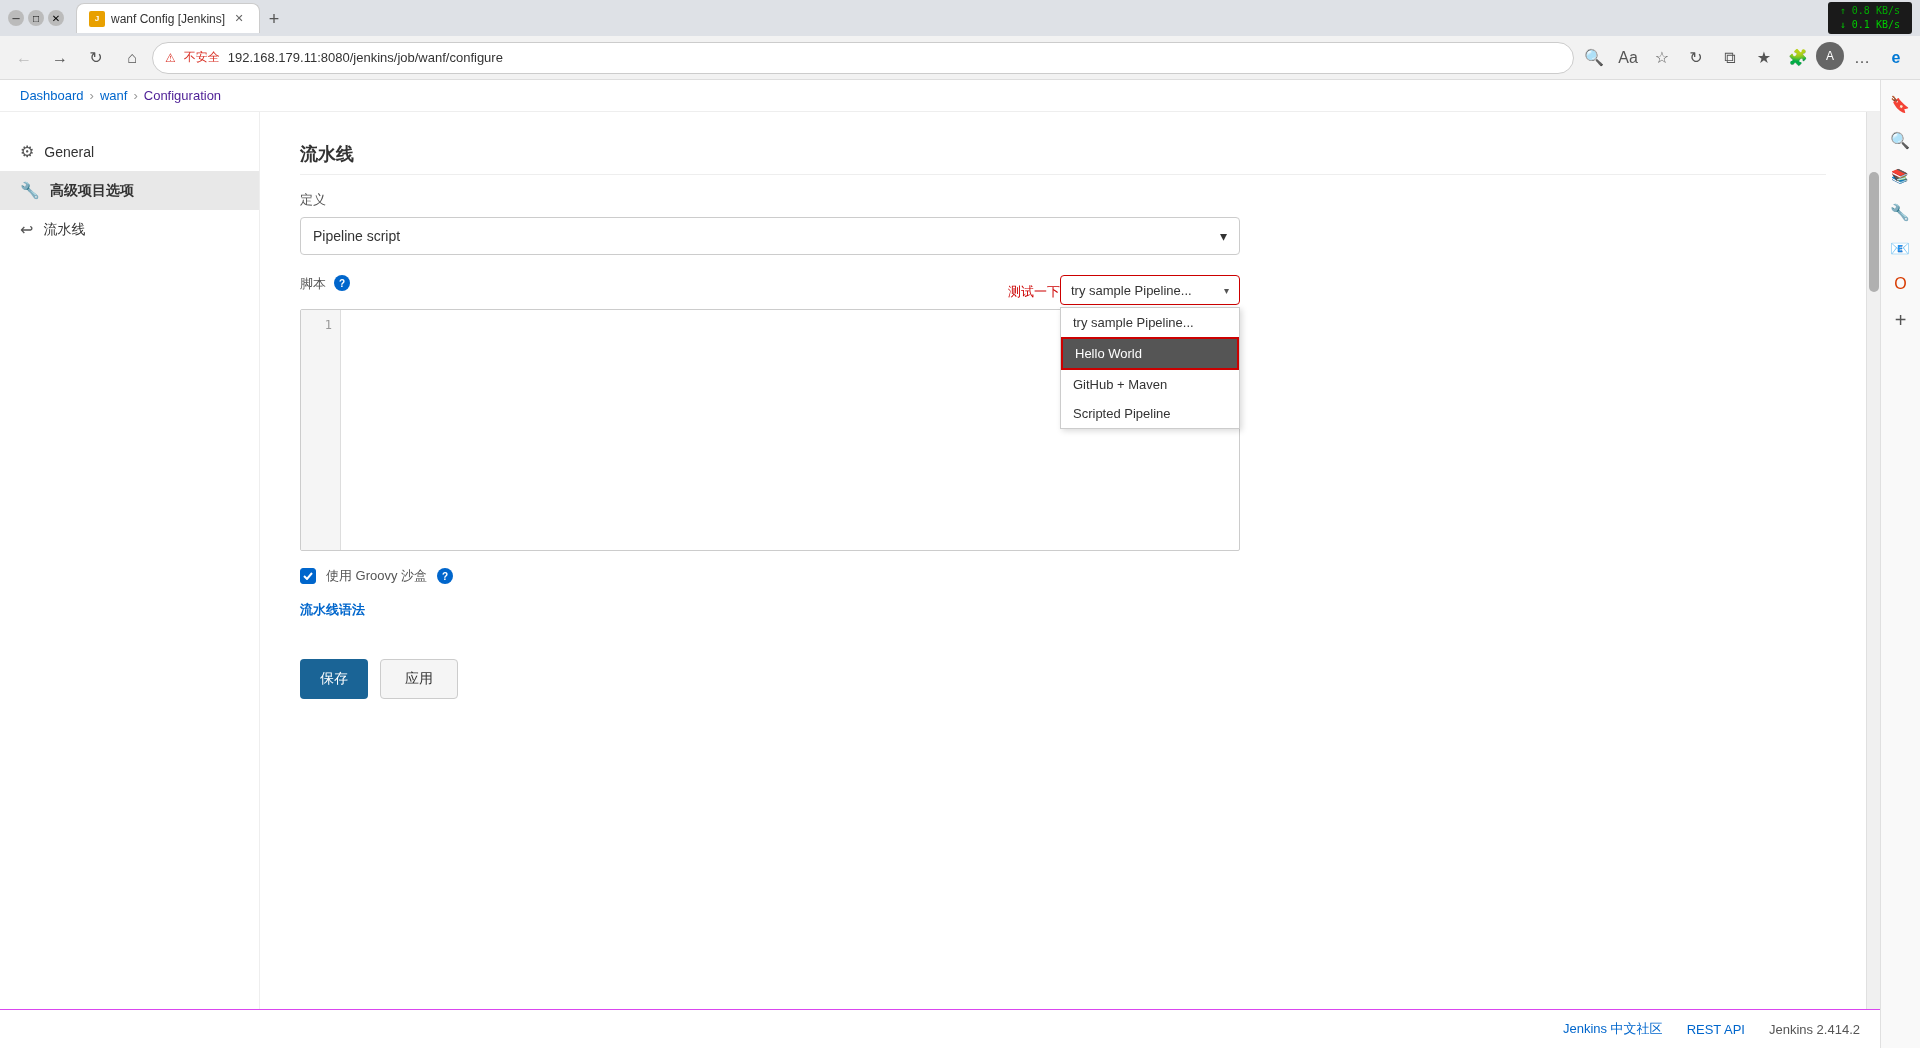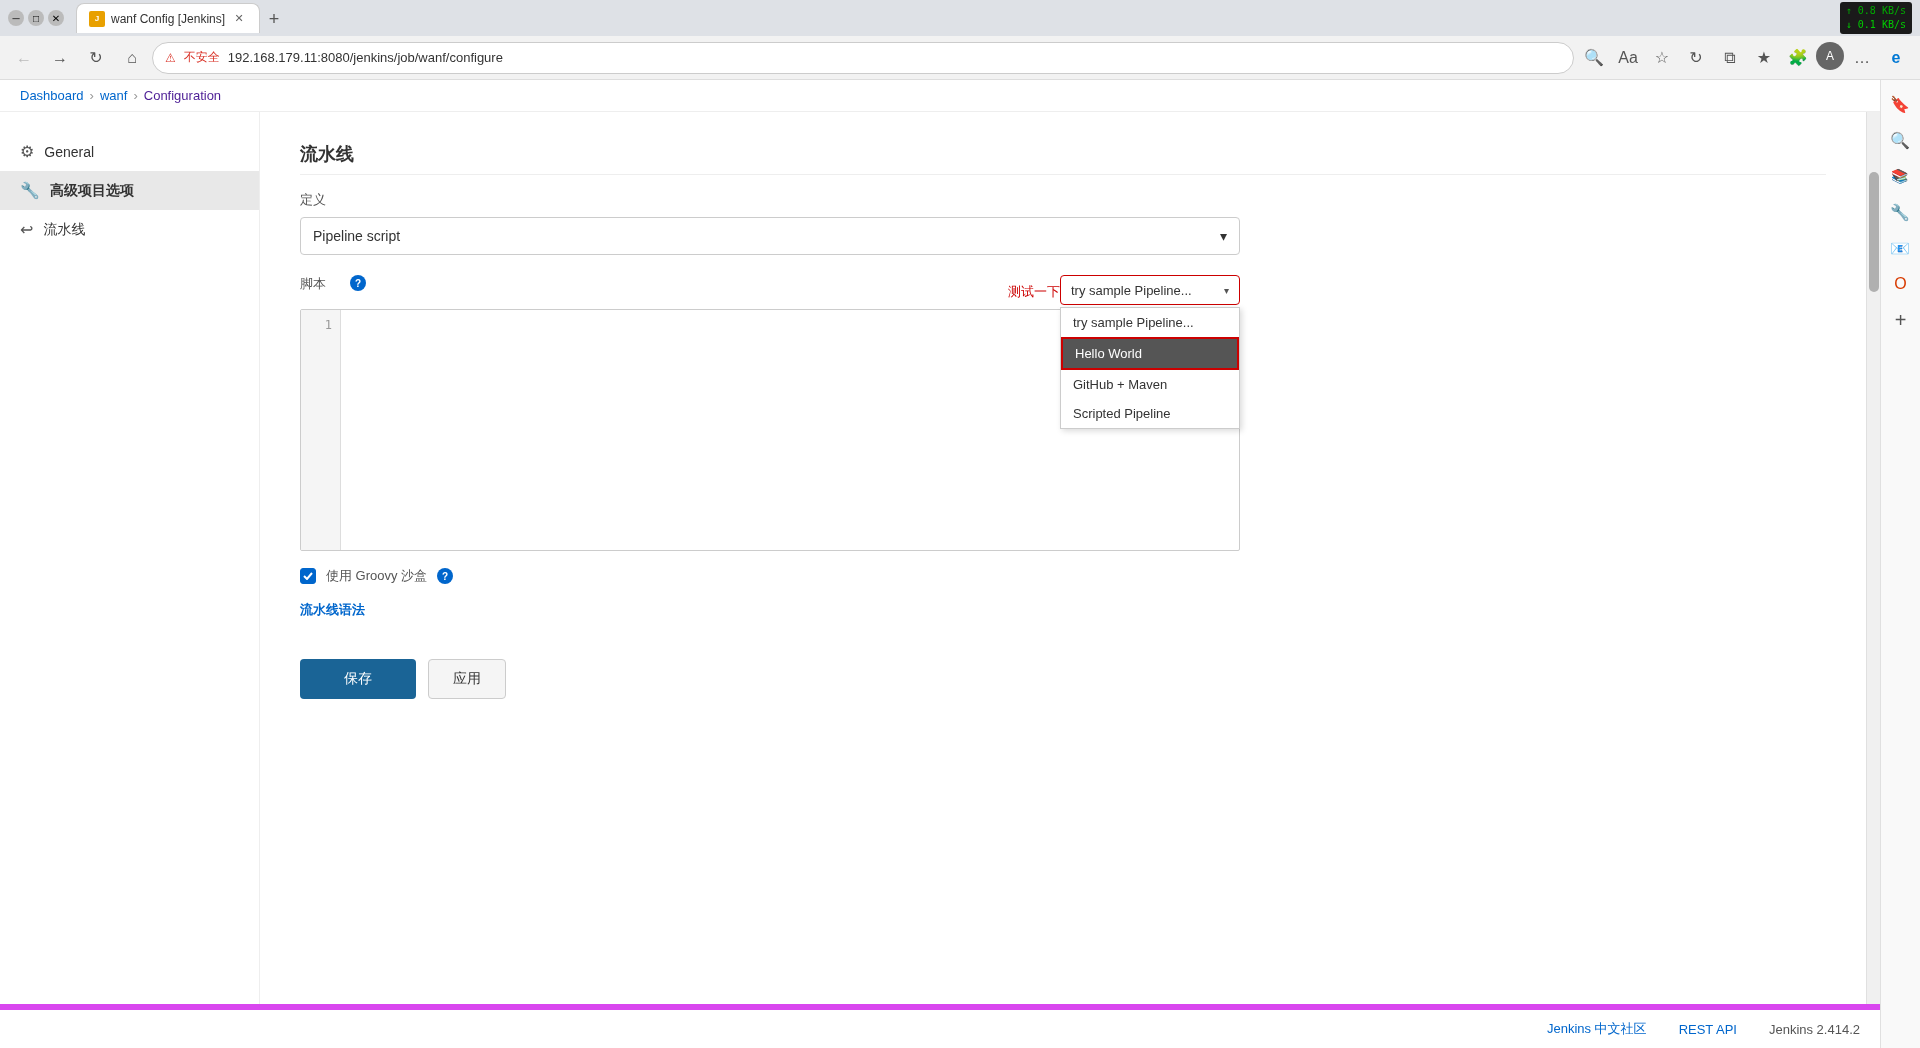--- a/index.html
+++ b/index.html
@@ -19,21 +19,21 @@
 
     .nav-bar { height: 44px; background: #f2f2f2; display: flex; align-items: center; padding: 0 8px; gap: 4px; border-bottom: 1px solid #ddd; }
     .nav-btn { width: 32px; height: 32px; border: none; background: none; cursor: pointer; border-radius: 50%; display: flex; align-items: center; justify-content: center; font-size: 16px; color: #555; }
     .nav-btn.disabled { color: #bbb; cursor: default; }
     .address-bar { flex: 1; height: 32px; border: 1px solid #ccc; border-radius: 16px; background: #fff; display: flex; align-items: center; padding: 0 12px; gap: 8px; font-size: 13px; }
     .address-bar .lock-icon { color: #d93025; font-size: 12px; }
     .address-text { flex: 1; color: #333; font-size: 13px; }
     .nav-actions { display: flex; gap: 2px; }
 
     
-    .net-indicator { background: #1a1a1a; color: #00ff00; font-size: 10px; padding: 2px 6px; border-radius: 3px; font-family: monospace; line-height: 1.4; }
+    .net-indicator { background: #1a1a1a; color: #00ff00; font-size: 10px; padding: 2px 12px; border-radius: 3px; font-family: monospace; line-height: 1.4; }
     .net-down { color: #00cc00; }
     .net-up { color: #00aa00; }
 
     
     .browser-content { display: flex; flex: 1; overflow: hidden; }
     .page-area { flex: 1; display: flex; overflow: hidden; }
 
     
     .right-panel { width: 40px; background: #f9f9f9; border-left: 1px solid #e0e0e0; display: flex; flex-direction: column; align-items: center; padding-top: 8px; gap: 4px; }
     .right-panel-btn { width: 32px; height: 32px; border: none; background: none; cursor: pointer; border-radius: 6px; display: flex; align-items: center; justify-content: center; font-size: 16px; color: #555; }
@@ -54,21 +54,21 @@
     .sidebar-item.active { background: #e8e8e8; font-weight: bold; }
     .sidebar-icon { font-size: 16px; color: #555; }
 
     
     .jenkins-main { flex: 1; padding: 30px 40px; overflow-y: auto; }
     .section-title { font-size: 18px; font-weight: bold; margin-bottom: 16px; color: #333; border-bottom: 1px solid #eee; padding-bottom: 8px; }
     .field-label { font-size: 13px; color: #555; margin-bottom: 8px; }
 
     .definition-select { width: 100%; max-width: 940px; height: 38px; border: 1px solid #ccc; border-radius: 4px; padding: 0 12px; font-size: 14px; background: #fff; display: flex; align-items: center; justify-content: space-between; cursor: pointer; margin-bottom: 20px; }
 
-    .script-section { display: flex; align-items: flex-start; gap: 24px; margin-bottom: 8px; }
+    .script-section { display: flex; align-items: flex-start; gap: 8px; margin-bottom: 8px; }
     .script-label { font-size: 13px; color: #555; display: flex; align-items: center; gap: 4px; }
     .help-icon { width: 16px; height: 16px; border-radius: 50%; background: #0066cc; color: white; font-size: 10px; font-weight: bold; display: flex; align-items: center; justify-content: center; cursor: pointer; }
 
     .try-sample-area { display: flex; flex-direction: row; align-items: flex-end; position: relative; }
     .try-sample-label { color: #cc0000; font-size: 13px; margin-bottom: 4px; }
 
     .sample-dropdown-container { position: relative; }
     .sample-dropdown-btn { width: 180px; height: 30px; border: 1px solid #cc0000; border-radius: 4px; background: #fff; display: flex; align-items: center; justify-content: space-between; padding: 0 10px; cursor: pointer; font-size: 13px; }
     .sample-dropdown-btn .chevron { font-size: 10px; color: #555; }
 
@@ -83,25 +83,25 @@
     .editor-header { display: flex; justify-content: space-between; align-items: flex-start; max-width: 940px; margin-bottom: 4px; }
 
     .groovy-sandbox { display: flex; align-items: center; gap: 10px; margin: 16px 0; }
     .checkbox { width: 16px; height: 16px; background: #0066cc; border: 1px solid #0066cc; border-radius: 3px; display: flex; align-items: center; justify-content: center; cursor: pointer; }
     .checkbox svg { fill: white; }
     .groovy-label { font-size: 13px; color: #555; }
 
     .pipeline-syntax-link { color: #0066cc; font-size: 13px; text-decoration: none; cursor: pointer; display: inline-block; margin-bottom: 30px; font-weight: bold; }
 
     .action-buttons { display: flex; gap: 12px; margin-top: 10px; }
-    .btn-save { background: #1a6496; color: white; border: none; padding: 10px 44px; border-radius: 4px; font-size: 14px; cursor: pointer; }
+    .btn-save { background: #1a6496; color: white; border: none; padding: 10px 20px; border-radius: 4px; font-size: 14px; cursor: pointer; }
     .btn-apply { background: #f5f5f5; color: #333; border: 1px solid #ccc; padding: 10px 24px; border-radius: 4px; font-size: 14px; cursor: pointer; }
 
     
-    .jenkins-footer { border-top: 6px solid #d946ef; padding: 10px 20px; display: flex; align-items: center; justify-content: flex-end; gap: 32px; font-size: 13px; text-align: center; }
+    .jenkins-footer { border-top: 1px solid #d946ef; padding: 10px 20px; display: flex; align-items: center; justify-content: flex-end; gap: 24px; font-size: 13px; text-align: center; }
     .footer-link { color: #0066cc; text-decoration: none; cursor: pointer; }
     .footer-text { color: #555; }
 
     
     .right-scrollbar { width: 14px; background: #f0f0f0; border-left: 1px solid #e0e0e0; display: flex; flex-direction: column; }
     .scrollbar-track { flex: 1; position: relative; }
     .scrollbar-thumb { position: absolute; top: 60px; width: 10px; left: 2px; height: 120px; background: #b0b0b0; border-radius: 5px; }
   </style>
 </head>
 <body>

